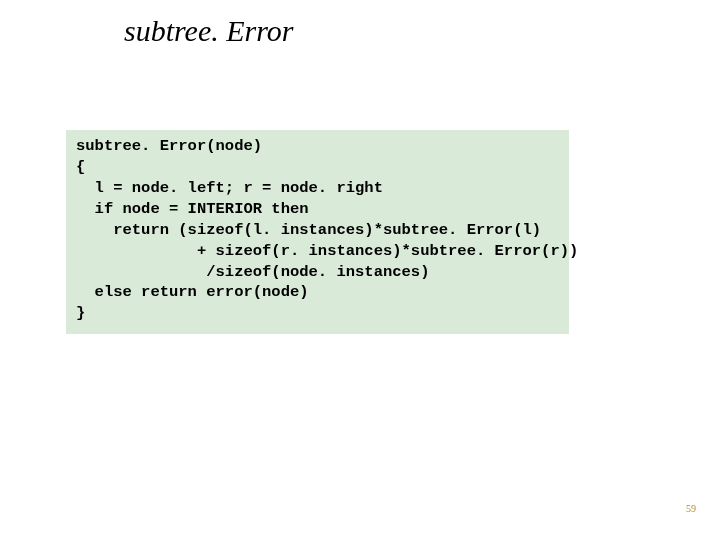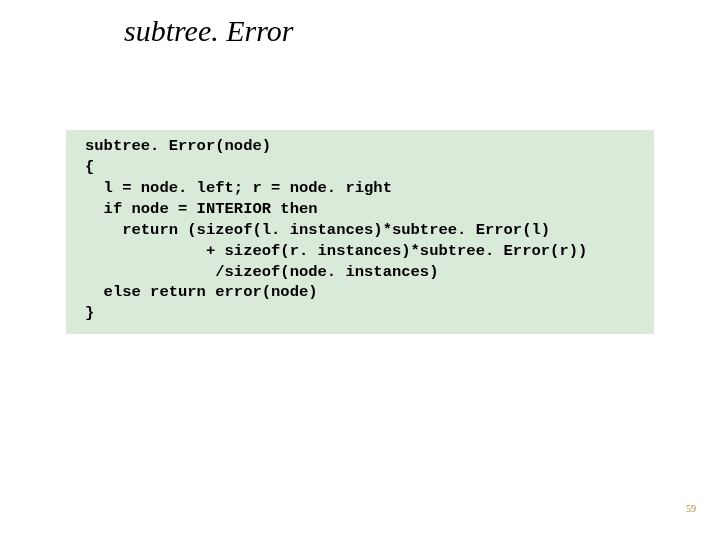--- a/index.html
+++ b/index.html
@@ -23,23 +23,23 @@
     top: 14px;
     left: 124px;
     font-size: 30px;
     font-style: italic;
     color: #000;
   }
   .codebox {
     position: absolute;
     top: 130px;
     left: 66px;
-    width: 588px;
+    width: 503px;
     background: #d9ead9;
-    padding: 6px 10px 10px 19px;
+    padding: 6px 10px 10px 10px;
     box-sizing: border-box;
     font-family: "Courier New", Courier, monospace;
     font-size: 15.5px;
     font-weight: bold;
     line-height: 1.35;
     color: #000;
     white-space: pre;
   }
   .pagenum {
     position: absolute;

